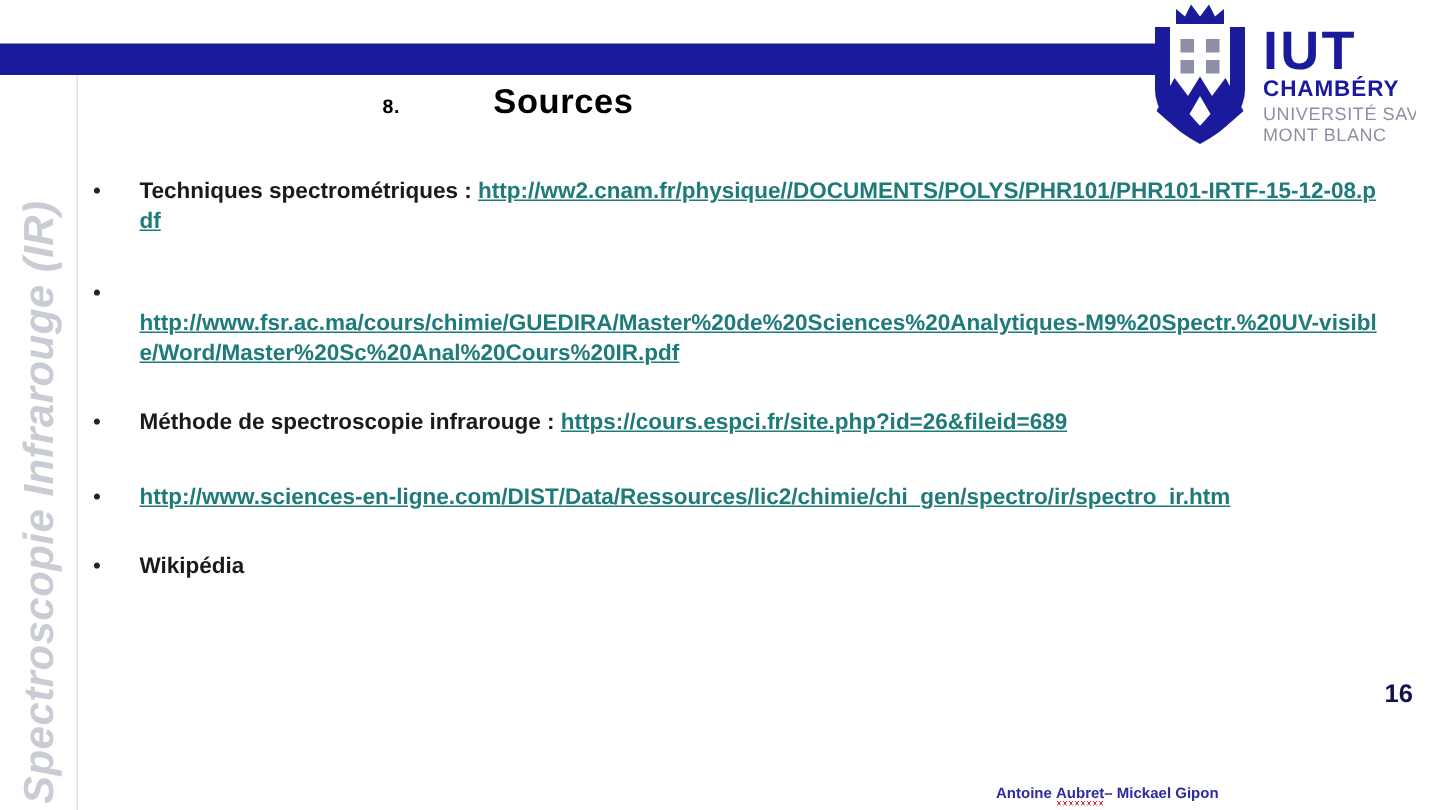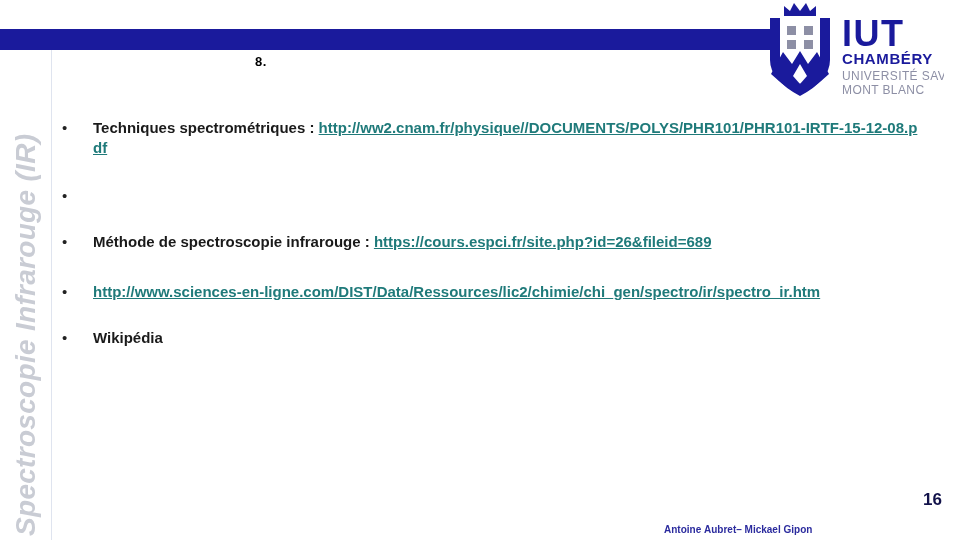--- a/index.html
+++ b/index.html
@@ -153,21 +153,21 @@
     top: 2px;
     width: 188px;
     height: 98px;
   }
   .logo svg { display: block; }
 
   
   .page-number {
     position: absolute;
     right: 18px;
-    top: 490px;
+    top: 453px;
     font-size: 17px;
     font-weight: bold;
     color: #12124a;
   }
   .authors {
     position: absolute;
     left: 664px;
     top: 524px;
     font-size: 10px;
     font-weight: bold;
@@ -199,35 +199,36 @@
 
   <div class="top-bar"></div>
 
   <div class="side-strip">
     <div class="rule"></div>
     <div class="side-title">Spectroscopie Infrarouge (IR)</div>
   </div>
 
   <div class="slide-title">
     <span class="num">8.</span>
+    <span class="label">Sources</span>
   </div>
 
   <div class="bullets">
 
     <div class="bullet-row r1">
       <div class="bullet-dot">•</div>
       <div class="bullet-body">
         <span class="plain">Techniques spectrométriques : </span><span class="link">http://ww2.cnam.fr/physique//DOCUMENTS/POLYS/PHR101/PHR101-IRTF-15-12-08.pdf</span>
       </div>
     </div>
 
     <div class="bullet-row r2">
       <div class="bullet-dot">•</div>
       <div class="bullet-body">
-        <br>
+        <br><span class="link">http://www.fsr.ac.ma/cours/chimie/GUEDIRA/Master%20de%20Sciences%20Analytiques-M9%20Spectr.%20UV-visible/Word/Master%20Sc%20Anal%20Cours%20IR.pdf</span>
       </div>
     </div>
 
     <div class="bullet-row r3">
       <div class="bullet-dot">•</div>
       <div class="bullet-body">
         <span class="plain">Méthode de spectroscopie infrarouge : </span><span class="link">https://cours.espci.fr/site.php?id=26&amp;fileid=689</span>
       </div>
     </div>
 

